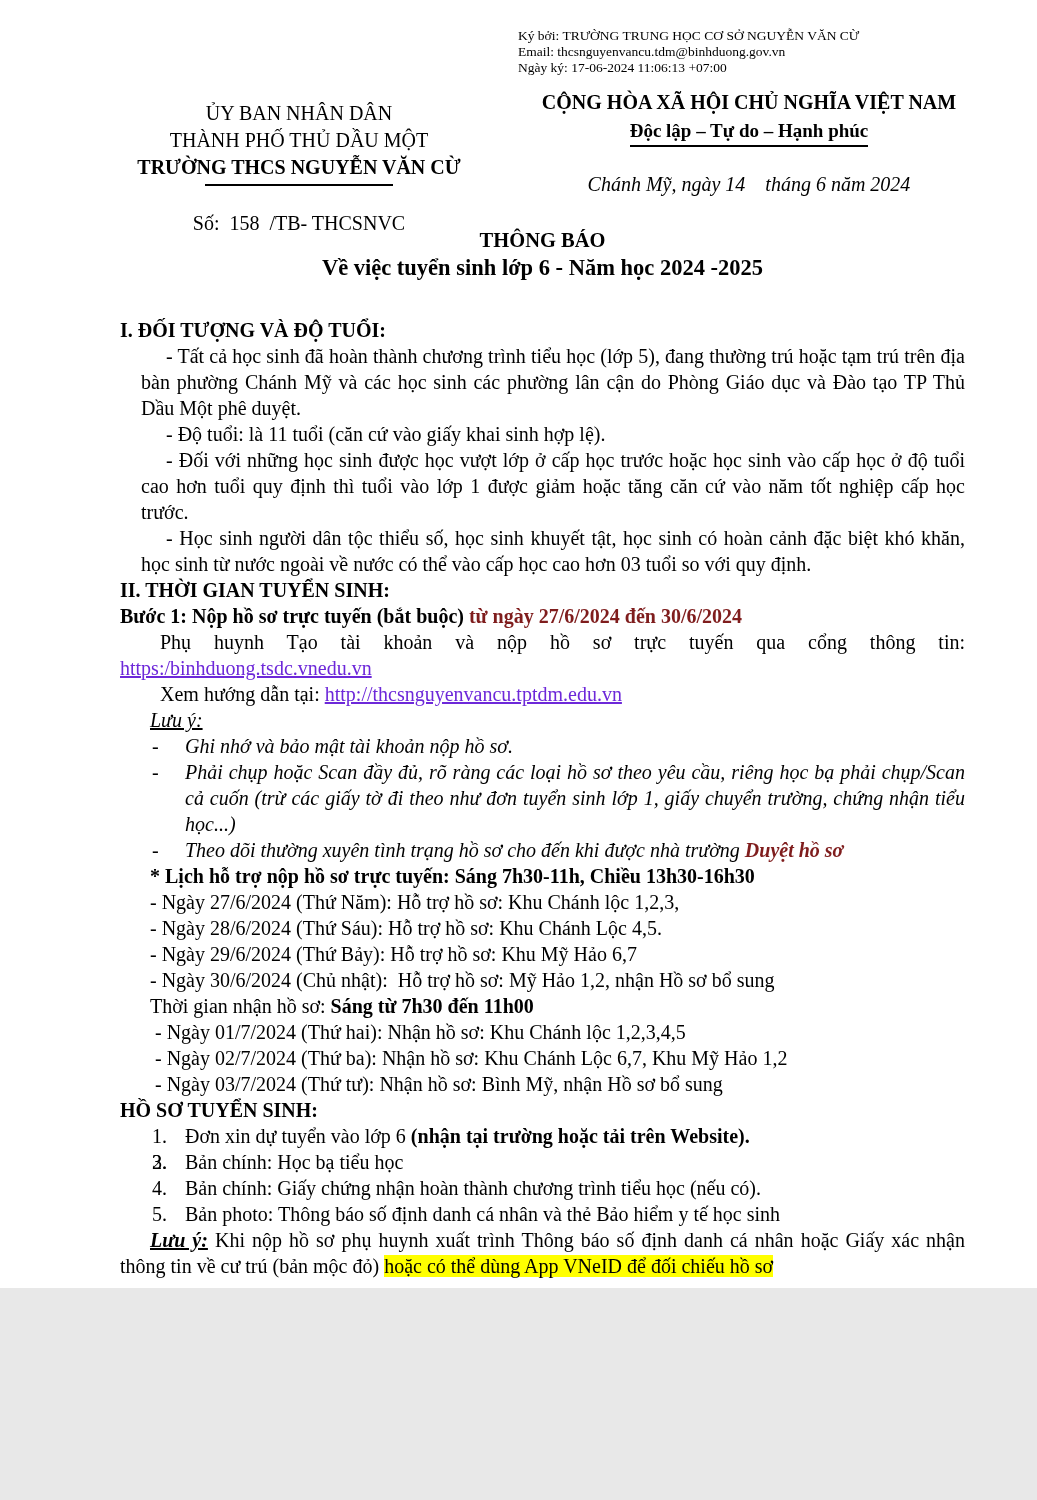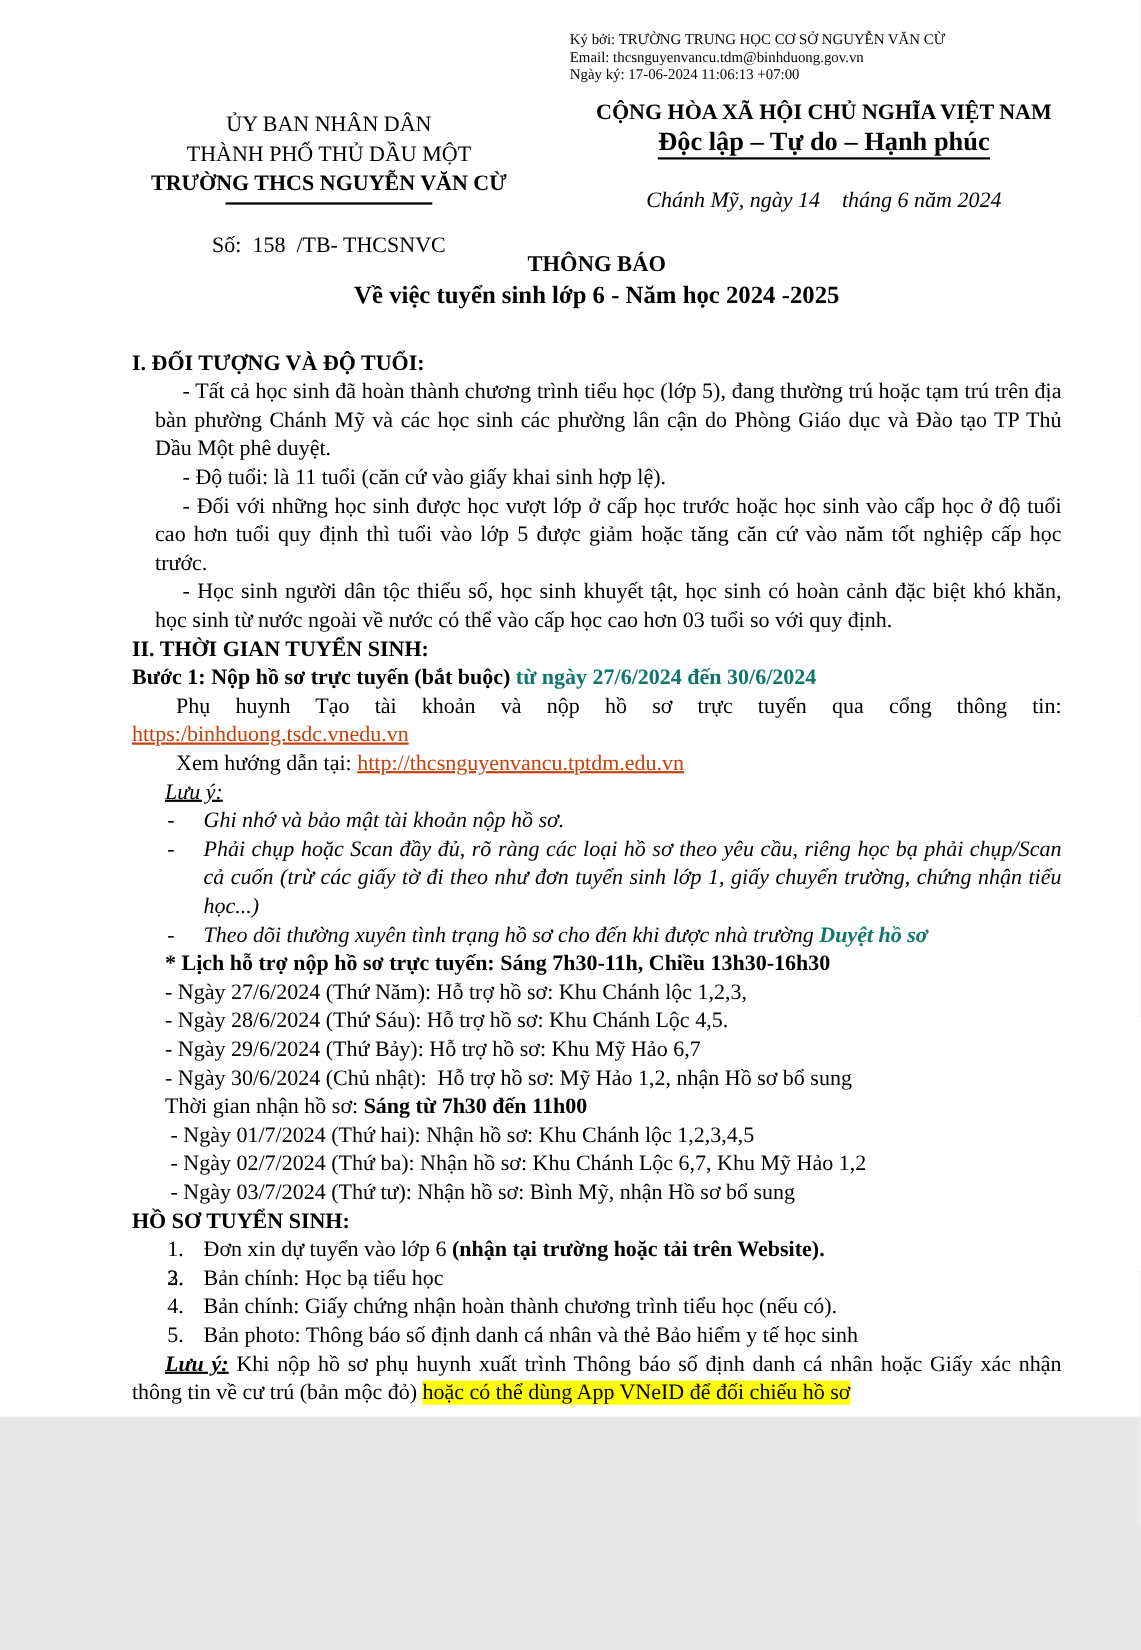--- a/index.html
+++ b/index.html
@@ -10,22 +10,22 @@
     background:#ffffff;
     font-family:"Liberation Serif","DejaVu Serif",serif;
     color:#000;
     font-size:20px;
     overflow:hidden;
   }
   .pre{white-space:pre-wrap;}
   .b{font-weight:bold;}
   .i{font-style:italic;}
   .u{text-decoration:underline;}
-  .red{color:#0f766e;}
-  .link{color:#c2410c;text-decoration:underline;cursor:pointer;}
+  .red{color:#7f1d1d;}
+  .link{color:#6d28d9;text-decoration:underline;cursor:pointer;}
   .hl{background:#FFFF00;}
 
   
   .sig{
     position:absolute;left:518px;top:28px;
     font-size:13.5px;line-height:16px;
   }
 
   
   .hdr-left{
@@ -33,21 +33,21 @@
     text-align:center;line-height:27px;margin-top:12px;
   }
   .hdr-left .rule{
     width:188px;margin:3px auto 0 auto;border-bottom:2px solid #000;height:0;
   }
   .doc-number{margin-top:24px;text-align:center;}
   .hdr-right{
     position:absolute;left:518px;top:88px;width:462px;
     text-align:center;line-height:28px;
   }
-  .motto{display:inline-block;font-size:24px;border-bottom:2px solid #000;padding-bottom:1px;line-height:26px;}
+  .motto{display:inline-block;font-size:19px;border-bottom:2px solid #000;padding-bottom:1px;line-height:26px;}
   .dateline{margin-top:23px;font-style:italic;}
 
   
   .title{
     position:absolute;left:120px;top:227px;width:845px;text-align:center;
   }
   .title .kind{font-weight:bold;font-size:20.5px;line-height:26px;}
   .title .subject{font-weight:bold;font-size:22.5px;line-height:30px;}
 
   
@@ -96,21 +96,21 @@
   <div class="title">
     <div class="kind">THÔNG BÁO</div>
     <div class="subject">Về việc tuyển sinh lớp 6 - Năm học 2024 -2025</div>
   </div>
 
   <div class="body">
 
     <div class="b">I. ĐỐI TƯỢNG VÀ ĐỘ TUỔI:</div>
     <div class="jp ind25">- Tất cả học sinh đã hoàn thành chương trình tiểu học (lớp 5), đang thường trú hoặc tạm trú trên địa bàn phường Chánh Mỹ và các học sinh các phường lân cận do Phòng Giáo dục và Đào tạo TP Thủ Dầu Một phê duyệt.</div>
     <div class="ind25">- Độ tuổi: là 11 tuổi (căn cứ vào giấy khai sinh hợp lệ).</div>
-    <div class="jp ind25">- Đối với những học sinh được học vượt lớp ở cấp học trước hoặc học sinh vào cấp học ở độ tuổi cao hơn tuổi quy định thì tuổi vào lớp 5 được giảm hoặc tăng căn cứ vào năm tốt nghiệp cấp học trước.</div>
+    <div class="jp ind25">- Đối với những học sinh được học vượt lớp ở cấp học trước hoặc học sinh vào cấp học ở độ tuổi cao hơn tuổi quy định thì tuổi vào lớp 1 được giảm hoặc tăng căn cứ vào năm tốt nghiệp cấp học trước.</div>
     <div class="jp ind25">- Học sinh người dân tộc thiểu số, học sinh khuyết tật, học sinh có hoàn cảnh đặc biệt khó khăn, học sinh từ nước ngoài về nước có thể vào cấp học cao hơn 03 tuổi so với quy định.</div>
 
     <div class="b">II. THỜI GIAN TUYỂN SINH:</div>
 
     <div>
       <span class="b pre">Bước 1: Nộp hồ sơ trực tuyến (bắt buộc) </span><span class="b red">từ ngày 27/6/2024 đến 30/6/2024</span>
     </div>
 
     <div class="full-justify ind40">Phụ huynh Tạo tài khoản và nộp hồ sơ trực tuyến qua cổng thông tin:</div>
     <div><a class="link">https:/binhduong.tsdc.vnedu.vn</a></div>

